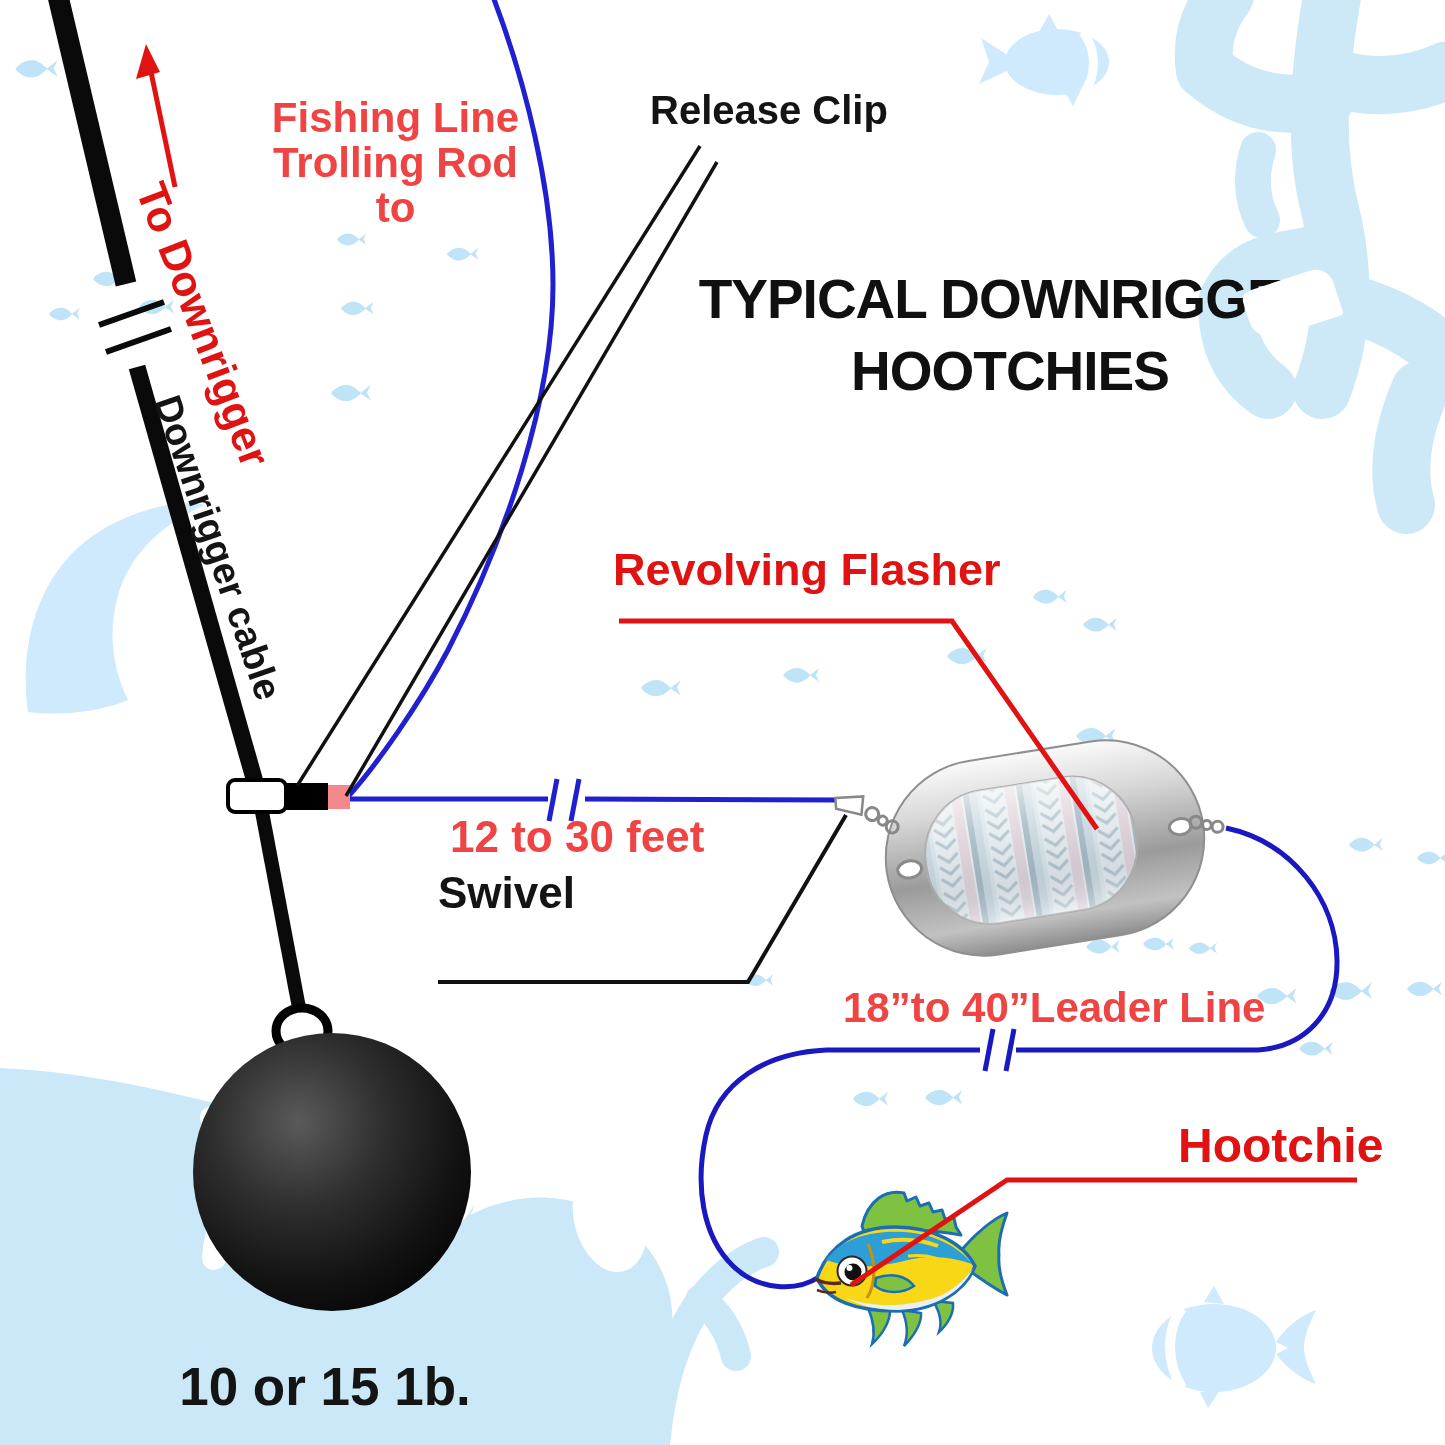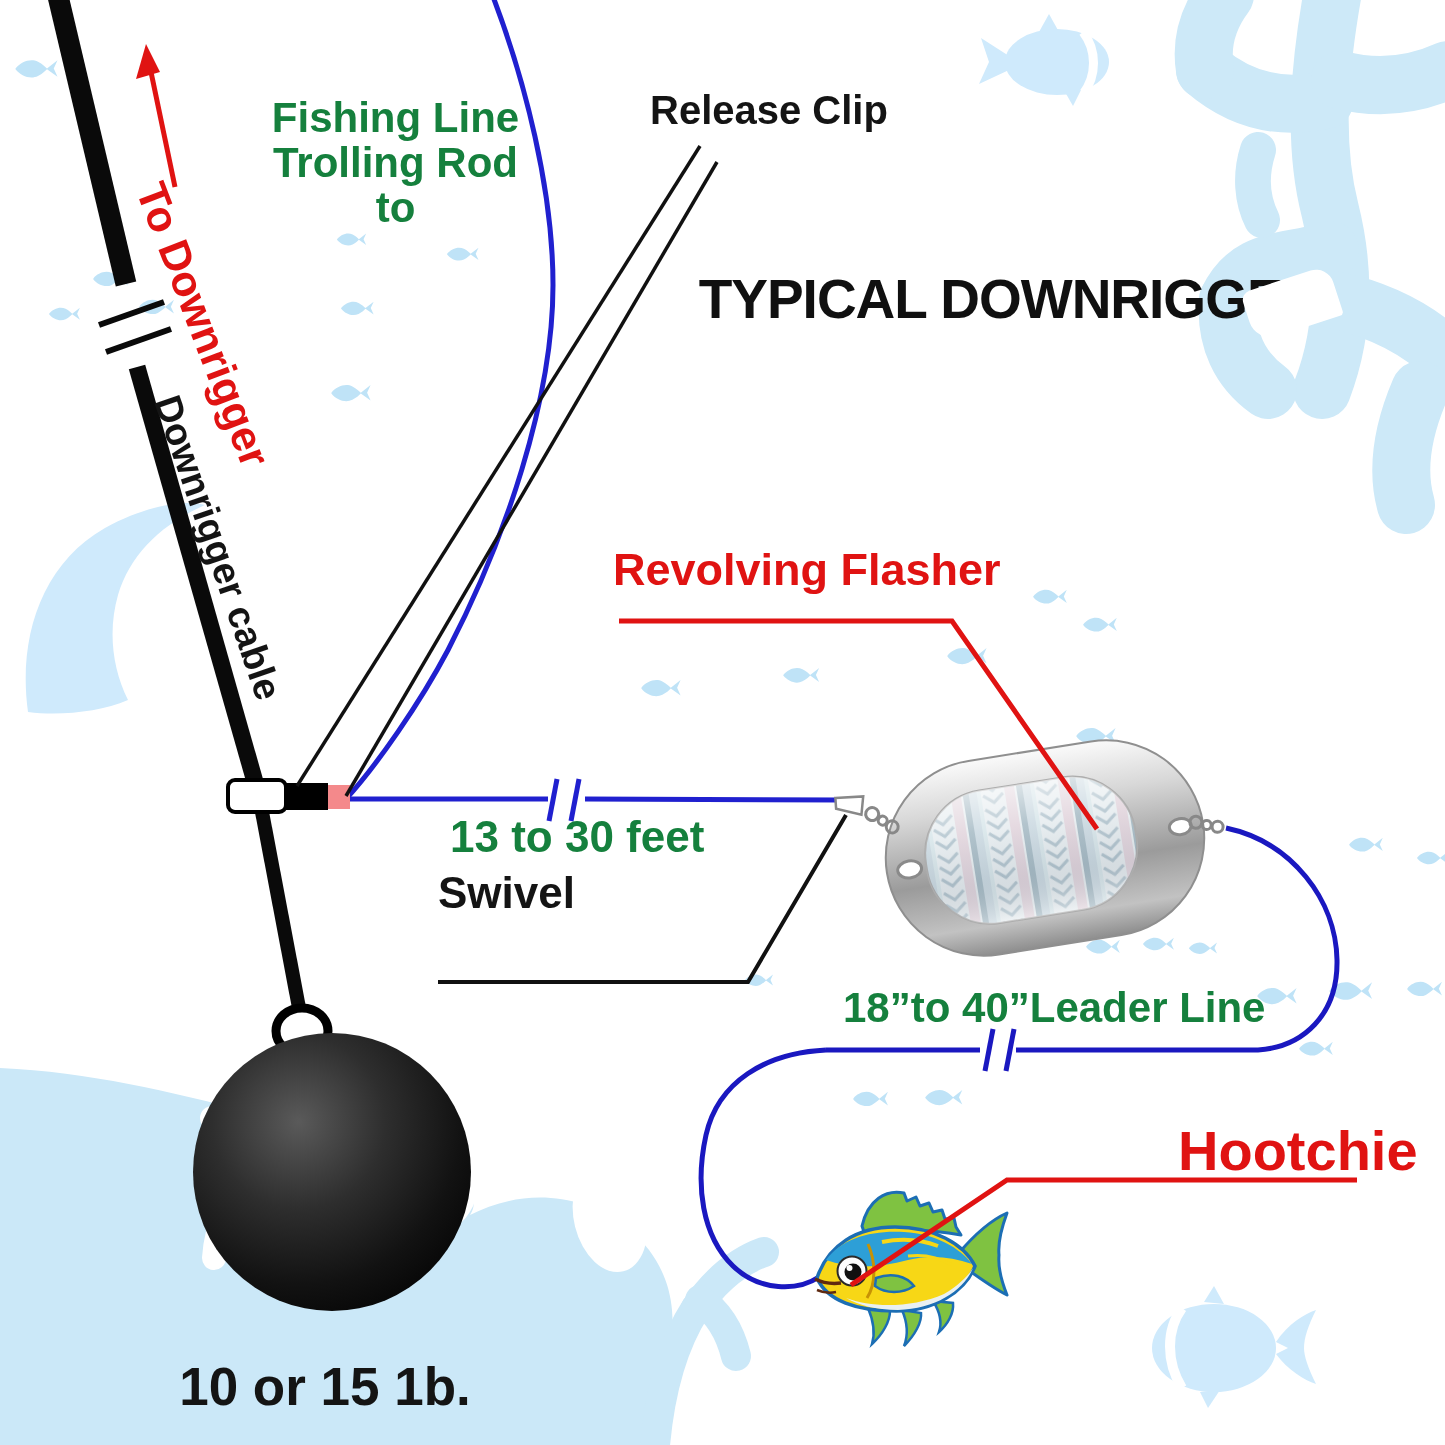--- a/index.html
+++ b/index.html
@@ -2,32 +2,32 @@
 <html><head>
 <meta charset="utf-8">
 <style>
   html,body{margin:0;padding:0;}
   body{
     width:1445px;height:1445px;position:relative;background:#ffffff;overflow:hidden;
     font-family:"Liberation Sans", sans-serif;
   }
   #scene{position:absolute;left:0;top:0;z-index:1;}
   .lbl{position:absolute;z-index:2;font-weight:700;white-space:nowrap;}
-  .blue{color:#15803d;}
+  .blue{color:#ef4444;}
   .red{color:#e01312;}
   .black{color:#141414;}
   .center{text-align:center;}
   #fishing-line-label{left:268px;top:96px;width:255px;font-size:42px;line-height:1.07;white-space:normal;}
   #release-clip-label{left:650px;top:88px;font-size:40px;}
   #title{left:655px;top:264px;width:710px;font-size:55px;font-weight:800;line-height:1.3;letter-spacing:-1px;color:#101010;white-space:normal;}
   #revolving-flasher-label{left:613px;top:544px;font-size:45px;}
   #feet-label{left:450px;top:812px;font-size:44px;}
   #swivel-label{left:438px;top:868px;font-size:44px;}
   #leader-label{left:843px;top:984px;font-size:42px;text-align:right;}
-  #hootchie-label{left:1178px;top:1118px;font-size:56px;}
+  #hootchie-label{left:1178px;top:1118px;font-size:48px;}
   #cannonball-label{left:175px;top:1356px;width:300px;font-size:53px;line-height:1.17;white-space:normal;}
   #to-downrigger-label{left:172px;top:176px;font-size:43px;transform:rotate(69deg);transform-origin:0 0;}
   #downrigger-cable-label{left:186px;top:390px;font-size:38px;transform:rotate(71deg);transform-origin:0 0;font-weight:700;}
   #coral-notch{position:absolute;left:1246px;top:278px;width:92px;height:52px;background:#ffffff;
     transform:rotate(-18deg);border-radius:10px 18px 4px 22px;z-index:3;}
 </style>
 </head>
 <body>
 
 <svg id="scene" width="1445" height="1445" viewBox="0 0 1445 1445">
@@ -251,27 +251,28 @@
 <div class="lbl blue center" id="fishing-line-label">
   <div>Fishing Line</div>
   <div>Trolling Rod</div>
   <div>to</div>
 </div>
 
 <div class="lbl black" id="release-clip-label">Release Clip</div>
 
 <div class="lbl center" id="title">
   <div>TYPICAL DOWNRIGGER</div>
+  <div>HOOTCHIES</div>
 </div>
 
 <div class="lbl red" id="to-downrigger-label">To Downrigger</div>
 <div class="lbl black" id="downrigger-cable-label">Downrigger cable</div>
 
 <div class="lbl red" id="revolving-flasher-label">Revolving Flasher</div>
-<div class="lbl blue" id="feet-label">13 to 30 feet</div>
+<div class="lbl blue" id="feet-label">12 to 30 feet</div>
 <div class="lbl black" id="swivel-label">Swivel</div>
 <div class="lbl blue" id="leader-label">18”to 40”Leader Line</div>
 <div class="lbl red" id="hootchie-label">Hootchie</div>
 
 <div class="lbl black center" id="cannonball-label">
   <div>10 or 15 1b.</div>
 </div>
 
 <div id="coral-notch"></div>
 

